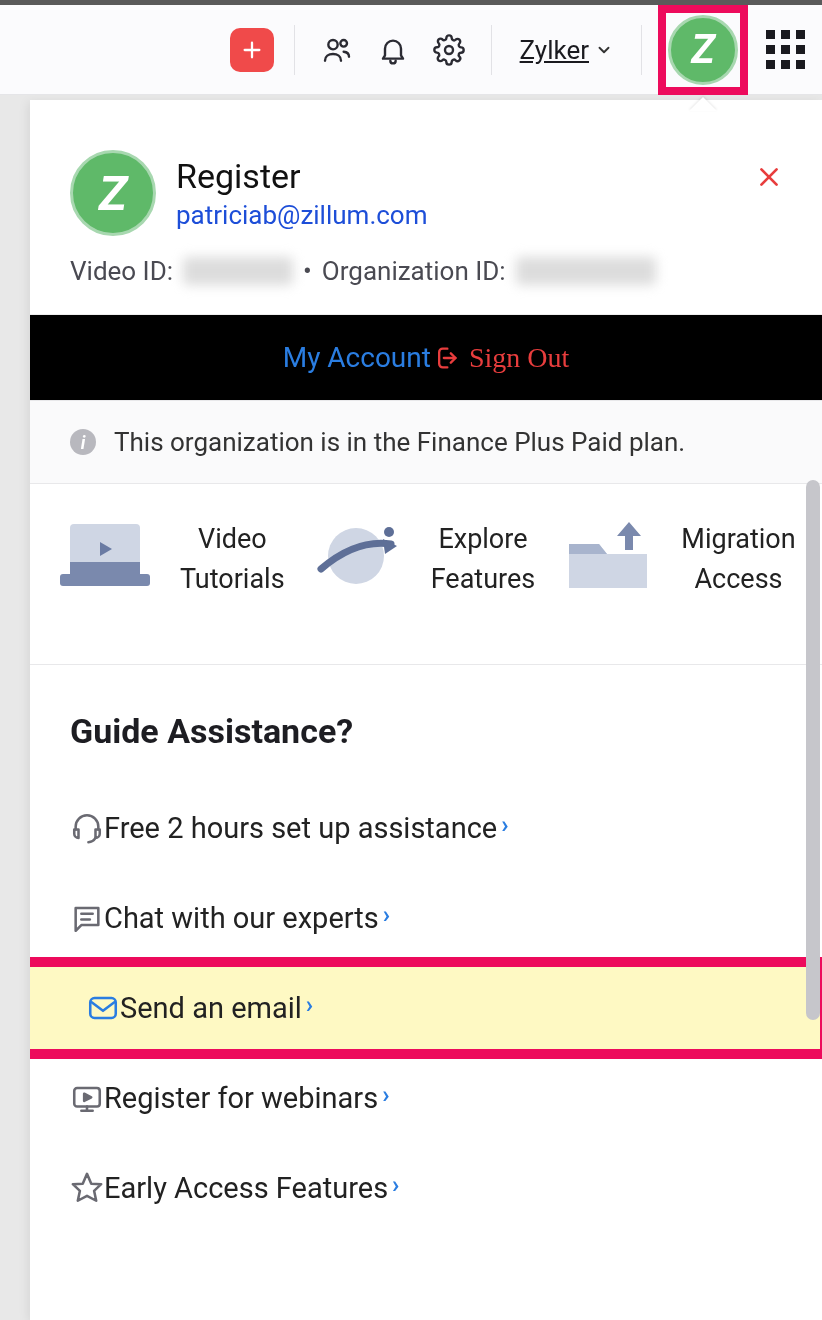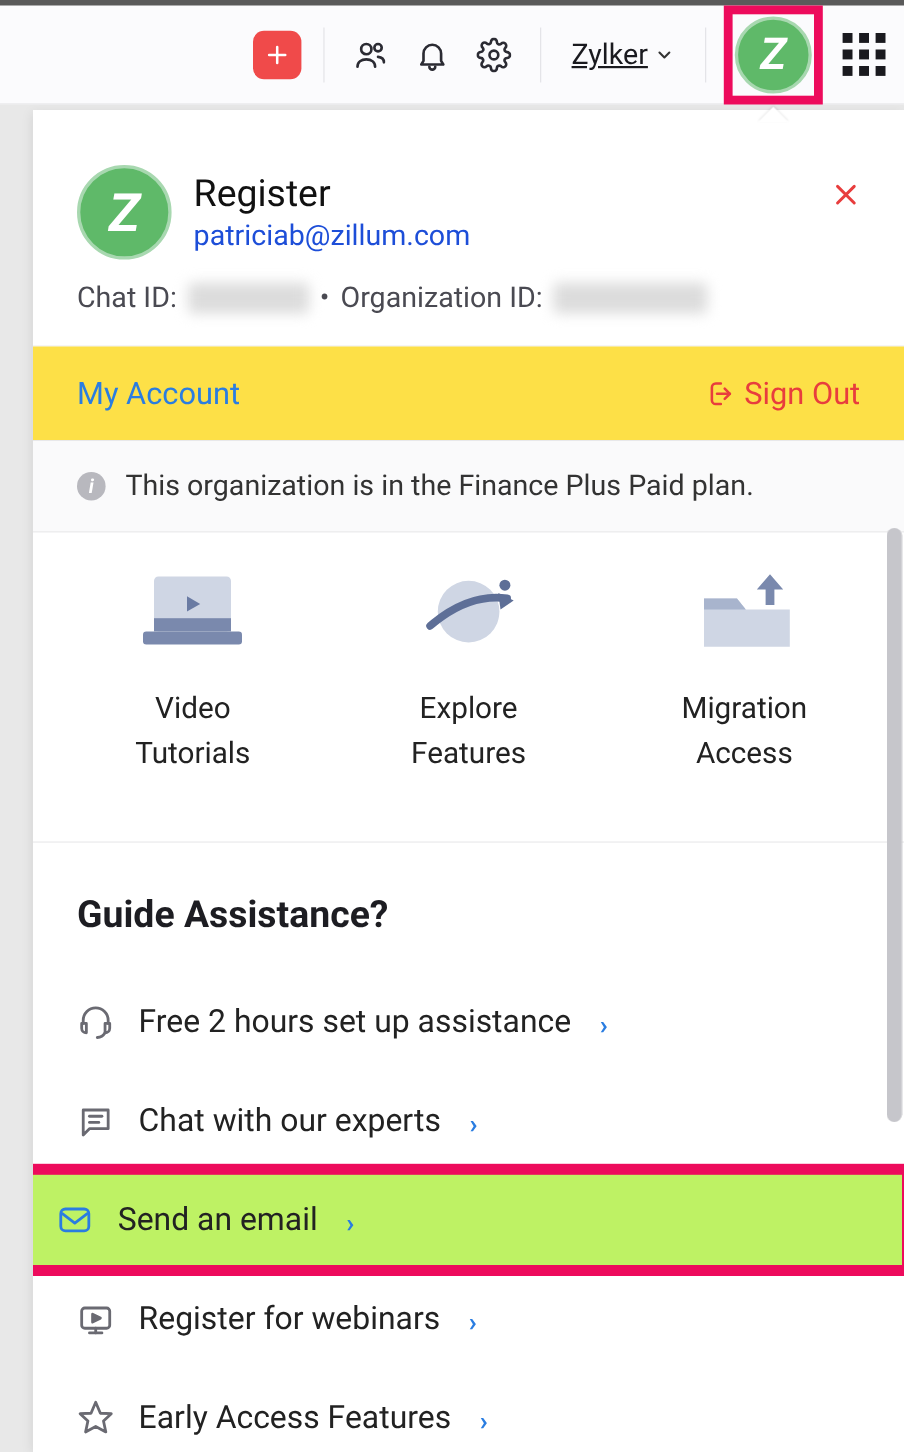--- a/index.html
+++ b/index.html
@@ -168,28 +168,28 @@
     width: 110px;
     height: 28px;
     background: #dcdcdc;
     filter: blur(6px);
     border-radius: 4px;
     vertical-align: middle;
   }
   .blur.wide { width: 140px; }
   .account-row {
     display: flex;
-    justify-content: space-between;
+    justify-content: center;
     align-items: center;
     padding: 26px 40px;
     border-bottom: 1px solid #e8e8ea;
-    background: #fde047;
+    background: #000000;
   }
   .my-account { color: #2a7de1; font-size: 28px; }
-  .sign-out { color: #e83d3d; font-size: 28px; display: flex; align-items: center; gap: 10px; }
+  .sign-out { color: #e83d3d; font-size: 28px; display: flex; align-items: center; gap: 10px; font-family: Liberation Serif, serif; }
   .plan-row {
     display: flex;
     align-items: center;
     gap: 18px;
     padding: 26px 40px;
     border-bottom: 1px solid #e8e8ea;
     background: #fafafb;
     font-size: 26px;
     color: #333;
   }
@@ -202,58 +202,57 @@
 
   .tiles {
     display: flex;
     justify-content: space-around;
     padding: 30px 20px 60px 20px;
     border-bottom: 1px solid #e8e8ea;
   }
   .tile {
     flex: 1;
     display: flex;
-    flex-direction: column;
+    flex-direction: row;
     align-items: center;
     gap: 20px;
     font-size: 27px;
     color: #222;
     text-align: center;
   }
   .tile-icon {
     width: 110px;
     height: 90px;
     display: flex;
     align-items: center;
     justify-content: center;
   }
   .tile-label { line-height: 1.5; }
 
   .assist-section { padding: 46px 40px 0 40px; }
   .assist-title { font-size: 34px; font-weight: 700; color: #1d1d22; margin-bottom: 32px; }
   .assist-item {
     display: flex;
-    align-items: flex-end;
-    gap: 22px;
+    align-items: flex-start;
     padding: 28px 0;
     font-size: 29px;
     color: #222;
     position: relative;
   }
   .assist-item svg.lead { width: 34px; height: 34px; flex-shrink: 0; }
   .chev {
     color: #2a7de1;
     font-size: 24px;
     font-weight: 700;
     margin-left: 4px;
   }
   .assist-item.highlighted {
-    background: #bef264;
+    background: #fef9c3;
     margin: 0 -40px;
-    padding-left: 21px;
+    padding-left: 56px;
     padding-right: 40px;
   }
   .highlight-box {
     position: absolute;
     left: -20px;
     right: -8px;
     top: -6px;
     bottom: -6px;
     border: 10px solid #ed0b5c;
     pointer-events: none;
@@ -343,21 +342,21 @@
       </div>
       <div class="close-x">
         <svg width="26" height="26" viewBox="0 0 24 24" fill="none" stroke="#e83d3d" stroke-width="2.5" stroke-linecap="round">
             <line x1="5" y1="5" x2="19" y2="19"></line>
             <line x1="19" y1="5" x2="5" y2="19"></line>
           </svg>
       </div>
     </div>
 
     <div class="ids-row">
-      <span>Chat ID:</span>
+      <span>Video ID:</span>
       <span class="blur"></span>
       <span>•</span>
       <span>Organization ID:</span>
       <span class="blur wide"></span>
     </div>
 
     <div class="account-row">
       <div class="my-account">My Account</div>
       <div class="sign-out">
         <svg width="28" height="28" viewBox="0 0 24 24" fill="none" stroke="#e83d3d" stroke-width="2" stroke-linecap="round" stroke-linejoin="round">

